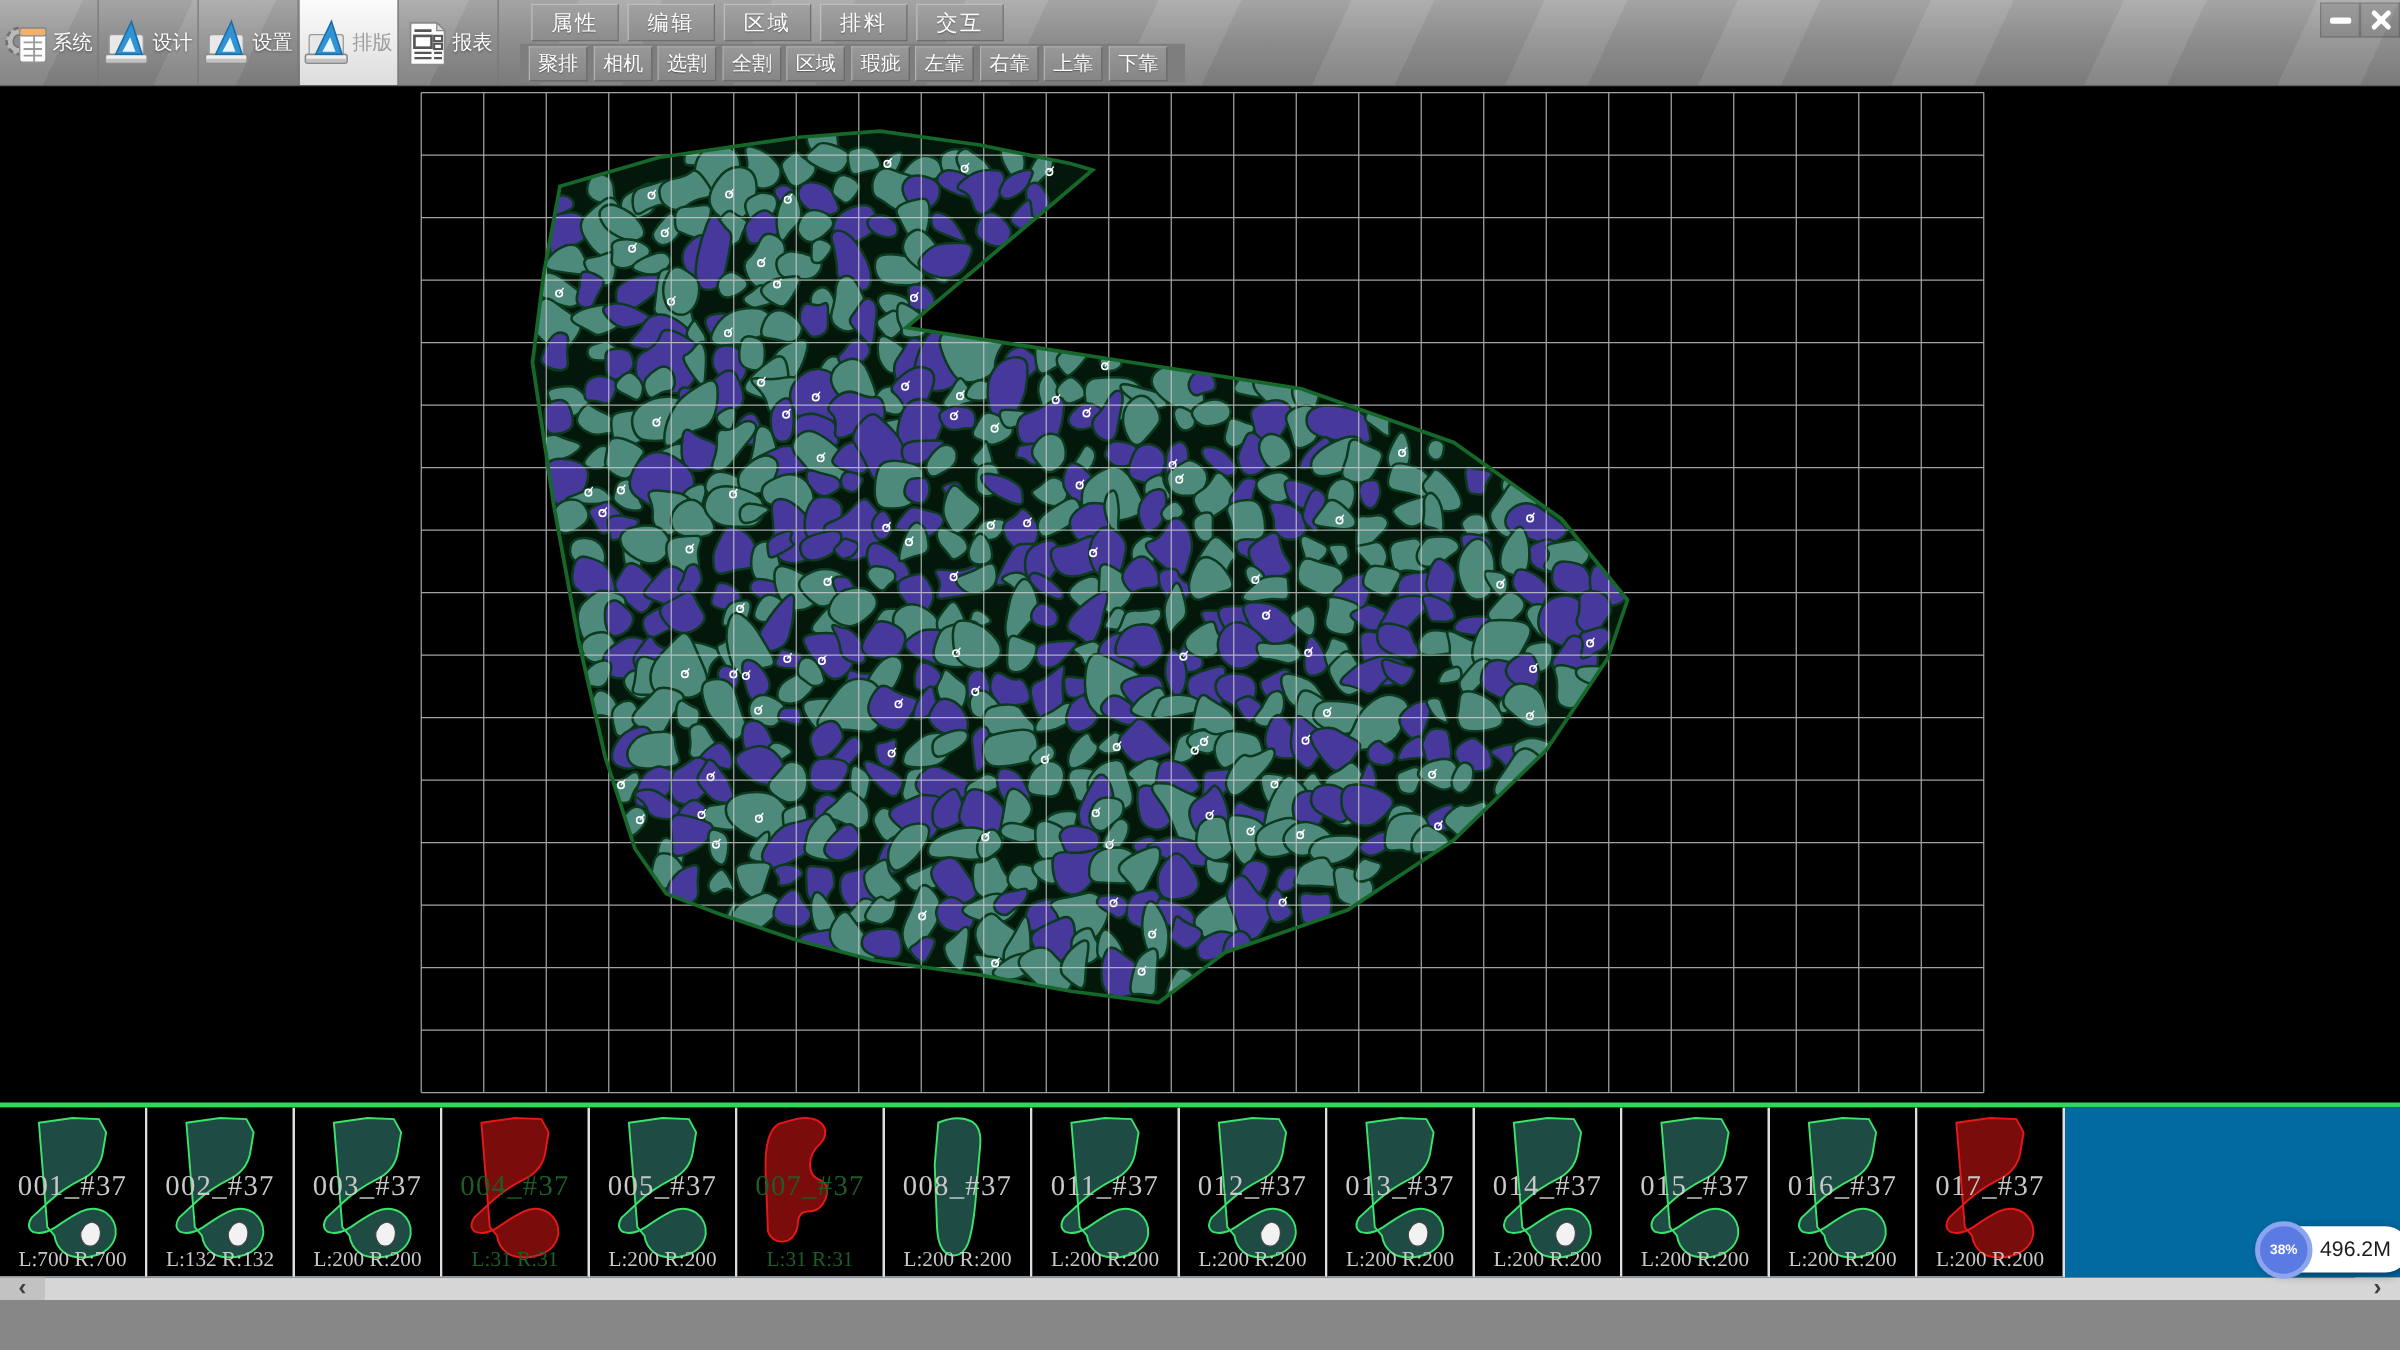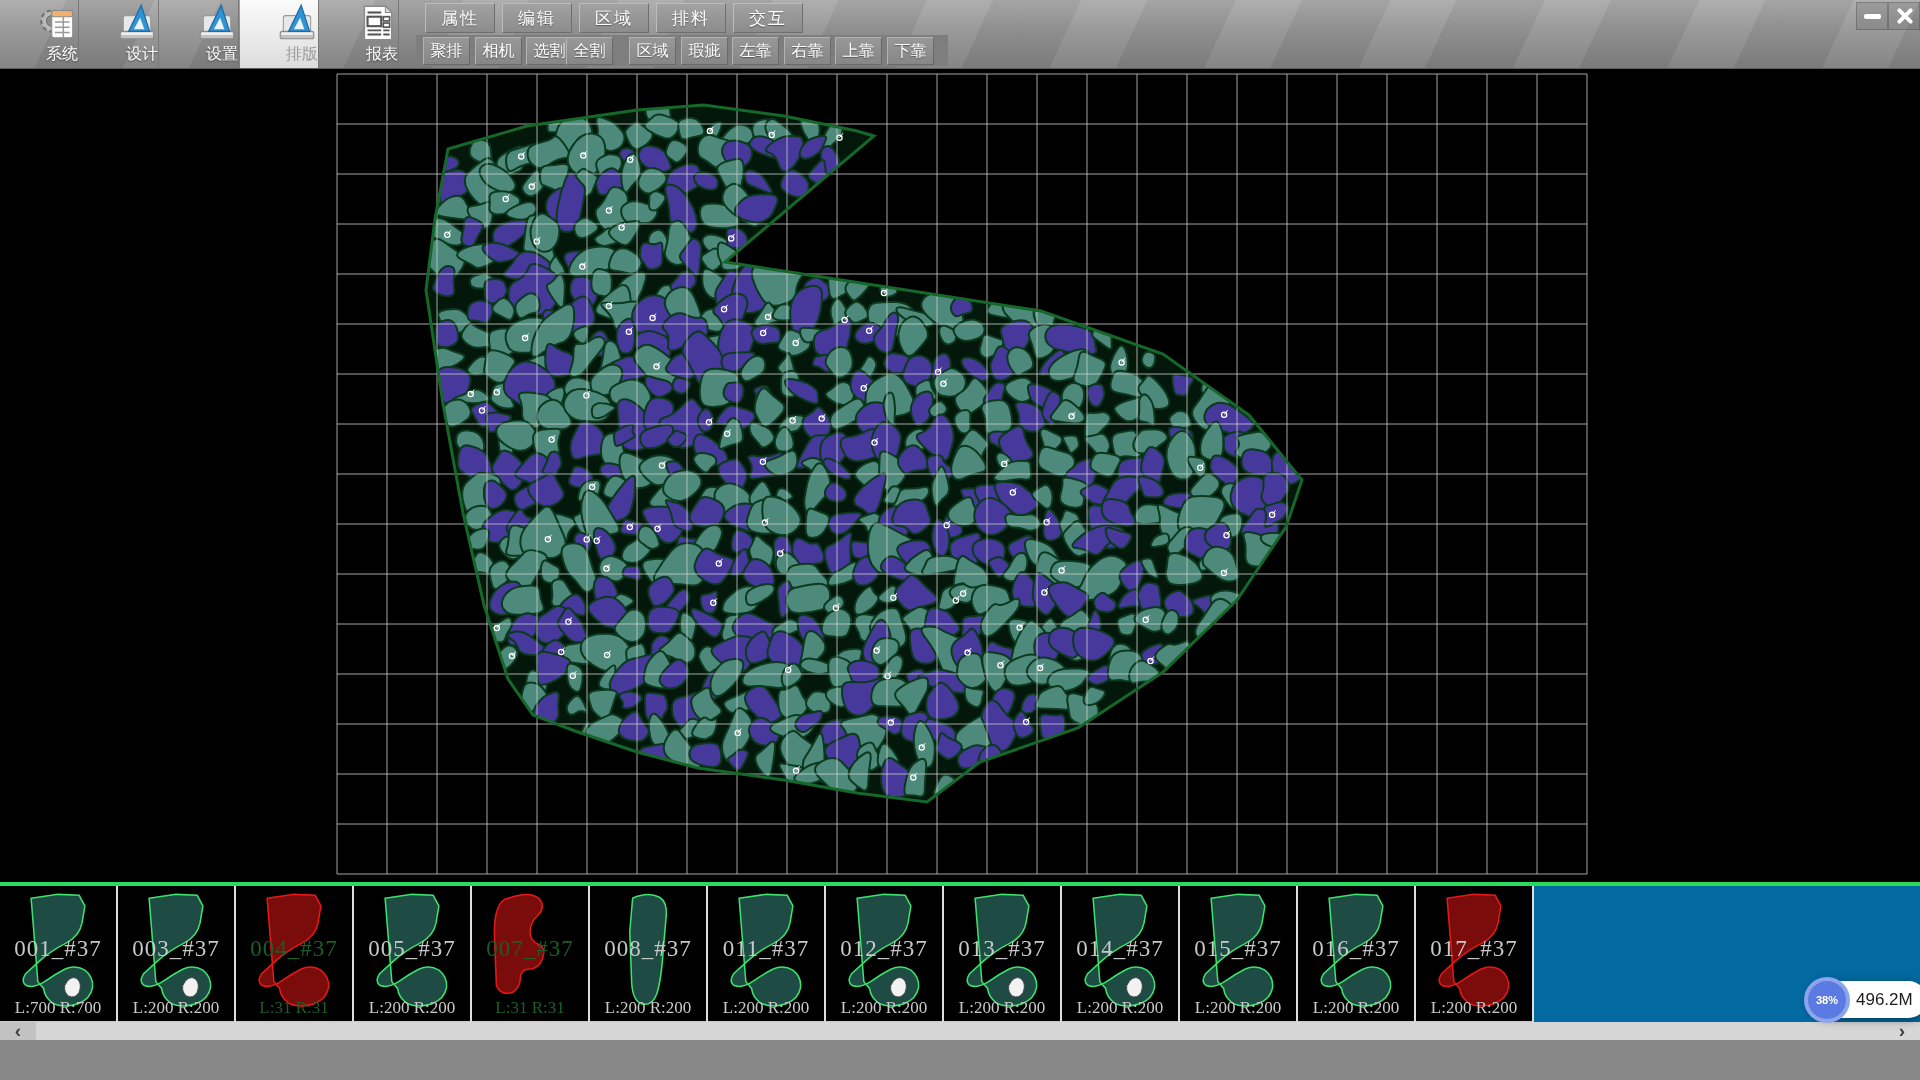--- a/index.html
+++ b/index.html
@@ -7,21 +7,21 @@
        font-family:"Liberation Sans",sans-serif;-webkit-font-smoothing:antialiased}
 
   
   .toolbar{position:absolute;left:0;top:0;width:1920px;height:68px;
     background:linear-gradient(180deg,#ababab 0%,#949494 45%,#7f7f7f 100%);
     border-bottom:1px solid #5f5f5f;z-index:5}
   .toolbar .sheen{position:absolute;inset:0;
     background:repeating-linear-gradient(115deg,rgba(255,255,255,.05) 0 60px,rgba(0,0,0,.04) 60px 140px);
     pointer-events:none}
   .bigbtn{position:absolute;top:0;height:68px;width:79px;border-right:1px solid #787878;
-    display:flex;flex-direction:column;align-items:flex-end;justify-content:flex-start;
+    display:flex;flex-direction:row;align-items:center;justify-content:flex-start;
     padding-top:2px;box-sizing:border-box;cursor:default}
   .bigbtn .ic{width:42px;height:42px}
   .bigbtn .lbl{font-size:16px;color:#fff;text-shadow:0 1px 2px rgba(0,0,0,.45);line-height:20px}
   .bigbtn.active{background:linear-gradient(180deg,#fbfbfb,#e6e6e6 70%,#dcdcdc)}
   .bigbtn.active .lbl{color:#9b9b9b;text-shadow:none}
 
   .menubtn{position:absolute;top:3px;height:30px;width:70px;box-sizing:border-box;
     background:linear-gradient(180deg,#a2a2a2,#8c8c8c);
     border:1px solid #bdbdbd;border-right-color:#6e6e6e;border-bottom-color:#6e6e6e;
     color:#fff;font-size:17px;display:flex;align-items:center;justify-content:center;
@@ -136,21 +136,21 @@
       <div class="menubtn" style="left: 502px;">编辑</div>
       <div class="menubtn" style="left: 579px;">区域</div>
       <div class="menubtn" style="left: 656px;">排料</div>
       <div class="menubtn" style="left: 733px;">交互</div>
     </div>
   <div class="row2band"></div>
   <div id="toolbtns">
       <div class="toolbtn" style="left: 423px;">聚排</div>
       <div class="toolbtn" style="left: 475px; text-align: center;">相机</div>
       <div class="toolbtn" style="left: 526px;">选割</div>
-      <div class="toolbtn" style="left: 566px;">全割</div>
+      <div class="toolbtn" style="left: 578px;">全割</div>
       <div class="toolbtn" style="left: 629px;">区域</div>
       <div class="toolbtn" style="left: 681px;">瑕疵</div>
       <div class="toolbtn" style="left: 732px;">左靠</div>
       <div class="toolbtn" style="left: 784px;">右靠</div>
       <div class="toolbtn" style="left: 835px;">上靠</div>
       <div class="toolbtn" style="left: 887px;">下靠</div>
     </div>
   <div class="winbtn" style="left:1856px">
     <div class="bar"></div>
   </div>
@@ -962,20 +962,28 @@
         <path d="M60,96 Q66,90 71,95 Q75,100 72,108 Q68,115 61,112 Q56,108 57,101 Z" fill="#f2f2f2" stroke="#444" stroke-width="1"></path>
       </svg>
       <div class="plabel" style="color:#c9c9c9">001_#37</div>
       <div class="psub" style="color:#c9c9c9">L:700 R:700</div>
     </div>
     <div class="cell">
       <svg viewBox="0 0 100 130">
         <path d="M22,10 L50,6 L72,7 L78,18 L75,36 Q72,50 58,57 Q42,65 30,76 L16,89 Q11,97 17,101 Q25,104 36,97 Q47,89 57,84 Q68,79 78,85 Q87,92 86,103 Q84,115 71,120 Q55,125 44,119 Q36,113 35,104 L29,97 Z" fill="#1e4b43" stroke="#3ce36b" stroke-width="1.6"></path>
         <path d="M60,96 Q66,90 71,95 Q75,100 72,108 Q68,115 61,112 Q56,108 57,101 Z" fill="#f2f2f2" stroke="#444" stroke-width="1"></path>
       </svg>
+      <div class="plabel" style="color:#c9c9c9">002_#37</div>
+      <div class="psub" style="color:#c9c9c9">L:132 R:132</div>
+    </div>
+    <div class="cell">
+      <svg viewBox="0 0 100 130">
+        <path d="M22,10 L50,6 L72,7 L78,18 L75,36 Q72,50 58,57 Q42,65 30,76 L16,89 Q11,97 17,101 Q25,104 36,97 Q47,89 57,84 Q68,79 78,85 Q87,92 86,103 Q84,115 71,120 Q55,125 44,119 Q36,113 35,104 L29,97 Z" fill="#1e4b43" stroke="#3ce36b" stroke-width="1.6"></path>
+        <path d="M60,96 Q66,90 71,95 Q75,100 72,108 Q68,115 61,112 Q56,108 57,101 Z" fill="#f2f2f2" stroke="#444" stroke-width="1"></path>
+      </svg>
       <div class="plabel" style="color:#c9c9c9">003_#37</div>
       <div class="psub" style="color:#c9c9c9">L:200 R:200</div>
     </div>
     <div class="cell">
       <svg viewBox="0 0 100 130">
         <path d="M22,10 L50,6 L72,7 L78,18 L75,36 Q72,50 58,57 Q42,65 30,76 L16,89 Q11,97 17,101 Q25,104 36,97 Q47,89 57,84 Q68,79 78,85 Q87,92 86,103 Q84,115 71,120 Q55,125 44,119 Q36,113 35,104 L29,97 Z" fill="#7a0c0c" stroke="#e81818" stroke-width="1.6"></path>
       </svg>
       <div class="plabel" style="color:#1b5e28">004_#37</div>
       <div class="psub" style="color:#1b5e28">L:31 R:31</div>
     </div>

